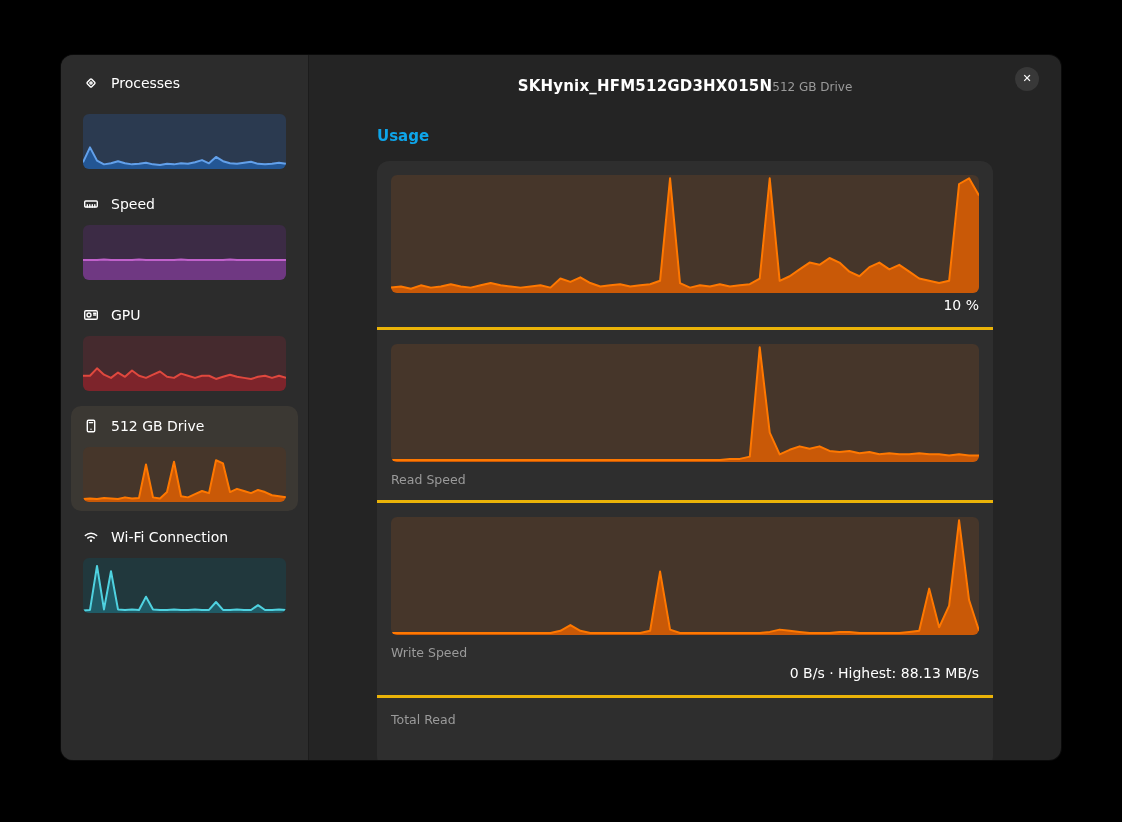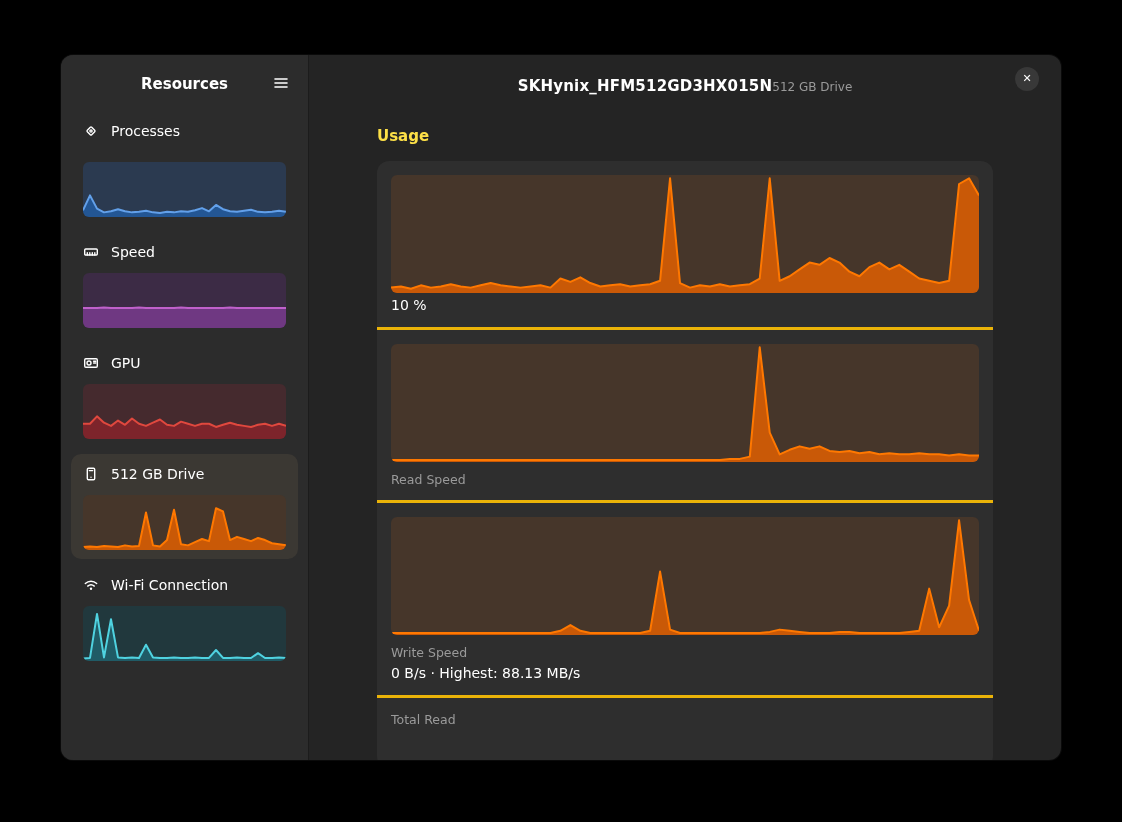--- a/index.html
+++ b/index.html
@@ -36,45 +36,35 @@
   .main-header { position:relative; flex:0 0 56px; display:flex; flex-direction:row;
     align-items:center; justify-content:center; padding-top:6px; }
   .win-title { color:#fff; font-weight:bold; font-size:15px; letter-spacing:0.2px; }
   .win-subtitle { color:#9a9a9a; font-size:12px; margin-top:2px; }
   .close-btn { position:absolute; right:22px; top:12px; width:24px; height:24px;
     border-radius:50%; border:none; background:#383838; color:#fff;
     font-size:11px; font-weight:bold; line-height:24px; text-align:center;
     cursor:pointer; font-family:inherit; }
 
   .content { padding:16px 68px 0 68px; overflow:hidden; }
-  .section-title { color:#fde047; font-size:15px; font-weight:bold; margin-bottom:16px; }
+  .section-title { color:#0ea5e9; font-size:15px; font-weight:bold; margin-bottom:16px; }
   .card { background:#2e2e2e; border-radius:12px; overflow:hidden; }
   .usage-row { padding:14px 14px 12px 14px; }
   .usage-row + .usage-row { border-top:3px solid #eab308; }
   .bigchart { height:118px; }
   .row-label { color:#9a9a9a; font-size:12.5px; margin-top:10px; line-height:16px; }
-  .row-value { color:#ffffff; font-size:14px; margin-top:3px; line-height:19px; }
+  .row-value { color:#ffffff; font-size:14px; margin-top:3px; line-height:19px;text-align:right; }
   .usage-row.partial { padding-bottom:40px; }
 </style>
 </head>
 <body>
 
 <div class="window">
 
   <aside class="sidebar">
-    <div class="sidebar-header">
-      <div class="sidebar-title">Resources</div>
-      <button class="icon-btn">
-        <span>
-          <svg width="16" height="16" viewBox="0 0 16 16" stroke="#fff" stroke-width="1.6" stroke-linecap="round">
-              <path d="M2 4h12M2 8h12M2 12h12"></path>
-            </svg>
-        </span>
-      </button>
-    </div>
 
     <nav>
 
       <div class="nav-group">
         <div class="nav-row">
           <span class="nav-icon">
             <svg viewBox="0 0 16 16">
                 <rect x="4.9" y="4.9" width="6.2" height="6.2" rx="1" transform="rotate(45 8 8)"></rect>
                 <circle cx="8" cy="8" r="1.1"></circle>
               </svg>

